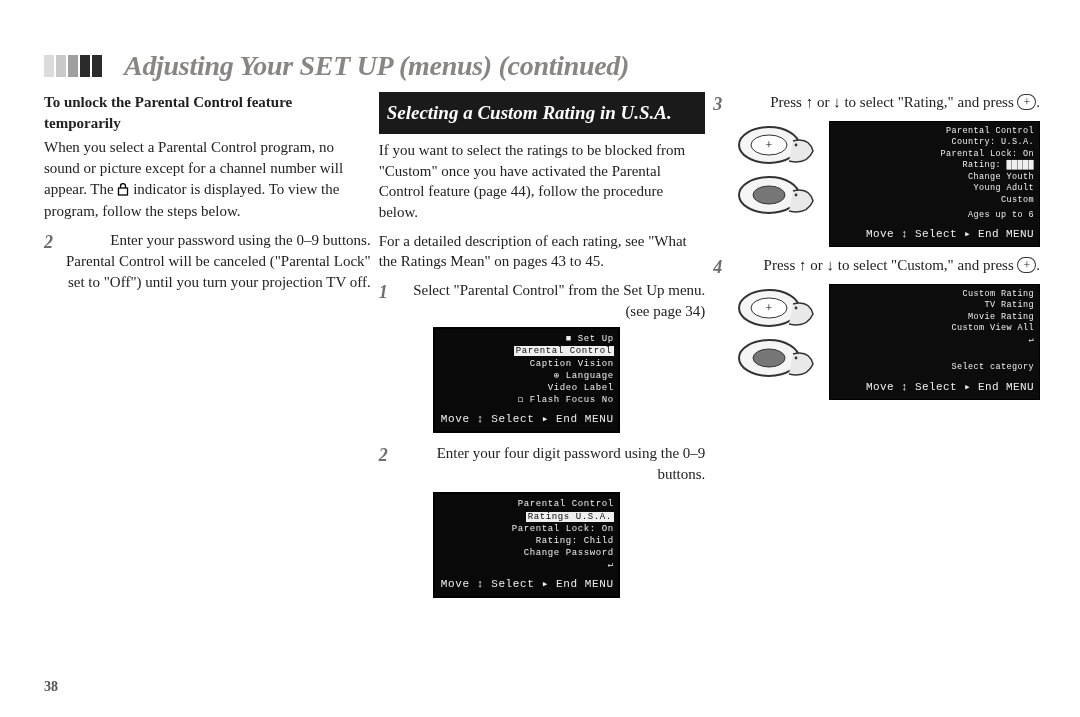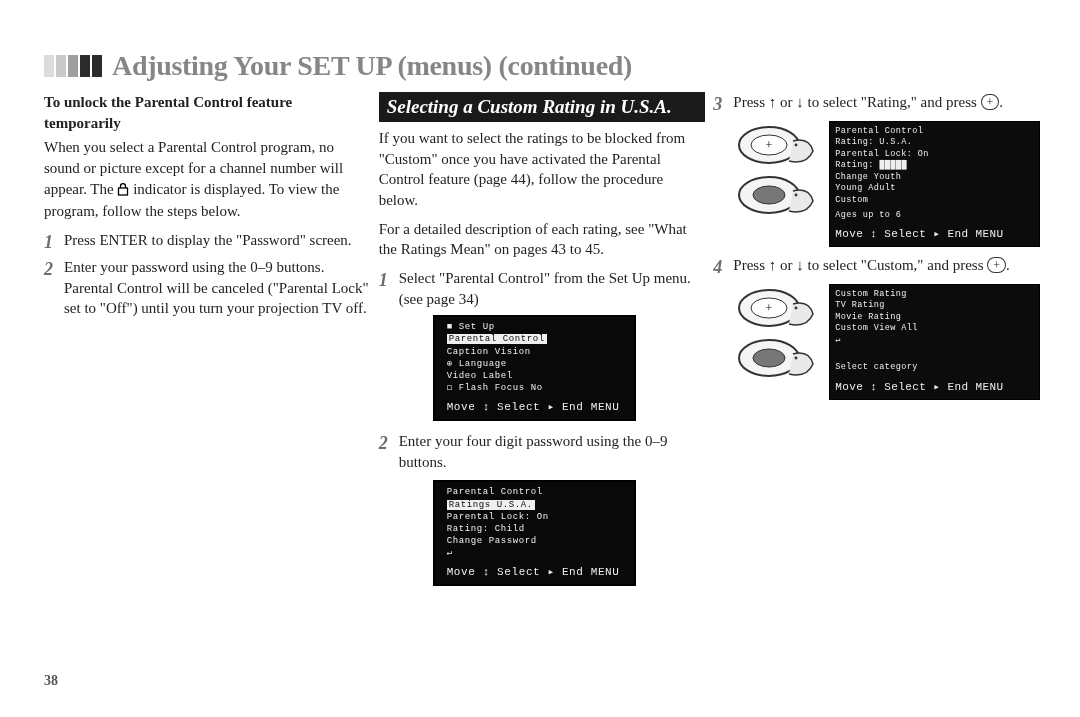--- a/index.html
+++ b/index.html
@@ -28,42 +28,45 @@
     width: 60px;
   }
   .header-bars span {
     display: inline-block;
     width: 10px;
     margin-right: 2px;
   }
   .title {
     font-size: 28px;
     font-weight: bold;
+    font-style: italic;
     color: #888685;
     letter-spacing: -0.3px;
+    margin-left: 12px;
   }
   .cols {
     display: flex;
     gap: 8px;
   }
   .col {
     flex: 1 1 0;
     font-size: 15px;
     line-height: 1.38;
   }
   .subhead {
     font-weight: bold;
     font-size: 15px;
     margin-bottom: 4px;
   }
   p { margin: 0 0 8px 0; }
   ol.steps {
     list-style: none;
     margin: 0;
     padding: 0;
+    text-align: right;
   }
   ol.steps > li {
     position: relative;
     padding-left: 20px;
     margin-bottom: 6px;
   }
   ol.steps > li::before {
     content: attr(data-num);
     position: absolute;
     left: 0;
@@ -74,36 +77,36 @@
     font-style: italic;
     font-family: Georgia, serif;
   }
   .lock-icon {
     display:inline-block;
     vertical-align:-2px;
   }
   .dark-box {
     background: #1a1a1a;
     color: #fff;
-    padding: 4px 8px;
+    padding: 10px 8px;
     font-size: 19px;
     font-weight: bold;
     font-style: italic;
     line-height: 1.15;
     margin-bottom: 6px;
   }
   .osd {
     margin: 6px auto 10px 34px;
     width: 175px;
     border: 2px solid #000;
     background: #090909;
     color: #efefef;
     font-family: "Courier New", monospace;
     font-size: 9px;
-    padding: 4px 12px;
+    padding: 4px 4px;
     line-height: 1.35;
     letter-spacing: 0.6px;
   }
   .osd .hl {
     background:#efefef;
     color:#090909;
     padding:0 2px;
   }
   .osd-foot {
     margin-top:6px;
@@ -140,21 +143,21 @@
     border:1px solid #333;
     border-radius:50%/60%;
     padding:0 5px;
     font-size:12px;
     line-height:14px;
     vertical-align:1px;
   }
   .page-num {
     position:absolute;
     left:44px;
-    bottom:28px;
+    bottom:22px;
     font-weight:bold;
     font-size:14px;
     color:#555;
   }
 </style>
 </head>
 <body>
 
 <div class="page">
 
@@ -177,21 +180,20 @@
         <span>When you select a Parental Control program, no sound or picture except for a channel number will appear. The </span>
         <span class="lock-icon">
           <svg width="12" height="13" viewBox="0 0 12 13">
               <rect x="1.5" y="5" width="9" height="7" fill="none" stroke="#000" stroke-width="1.3"></rect>
               <path d="M3.5 5 V3.2 a2.5 2.5 0 0 1 5 0 V5" fill="none" stroke="#000" stroke-width="1.3"></path>
             </svg>
         </span>
         <span> indicator is displayed. To view the program, follow the steps below.</span>
       </p>
       <ol class="steps">
-        <li data-num="1"><span>Press ENTER to display the "Password" screen.</span></li>
         <li data-num="2"><span>Enter your password using the 0–9 buttons. Parental Control will be canceled ("Parental Lock" set to "Off") until you turn your projection TV off.</span></li>
       </ol>
     </div>
 
     <div class="col">
       <div class="dark-box">Selecting a Custom Rating in U.S.A.</div>
       <p>If you want to select the ratings to be blocked from "Custom" once you have activated the Parental Control feature (page 44), follow the procedure below.</p>
       <p>For a detailed description of each rating, see "What the Ratings Mean" on pages 43 to 45.</p>
       <ol class="steps">
         <li data-num="1">
@@ -239,21 +241,21 @@
                 </svg>
               <svg width="88" height="48" viewBox="0 0 88 48">
                   <ellipse cx="36" cy="24" rx="30" ry="18" fill="#f5f5f5" stroke="#333" stroke-width="2"></ellipse>
                   <ellipse cx="36" cy="24" rx="16" ry="9" fill="#777" stroke="#333"></ellipse>
                   <path d="M60 20 q16 -4 20 10 q-6 14 -24 10" fill="#e9e9e9" stroke="#333" stroke-width="1.5"></path>
                   <circle cx="63" cy="24" r="1.4" fill="#333"></circle>
                 </svg>
             </div>
             <div class="osd-small">
               <div>Parental Control</div>
-              <div>Rating:  U.S.A.</div>
+              <div>Country:  U.S.A.</div>
               <div>Parental Lock: On</div>
               <div><span class="hl">Rating:</span> <span class="hl">█████</span></div>
               <div>Change        Youth</div>
               <div>          Young Adult</div>
               <div>             Custom</div>
               <div style="margin-top:4px">Ages up to 6</div>
               <div class="osd-foot">Move ↕  Select ▸  End MENU</div>
             </div>
           </div>
         </li>

